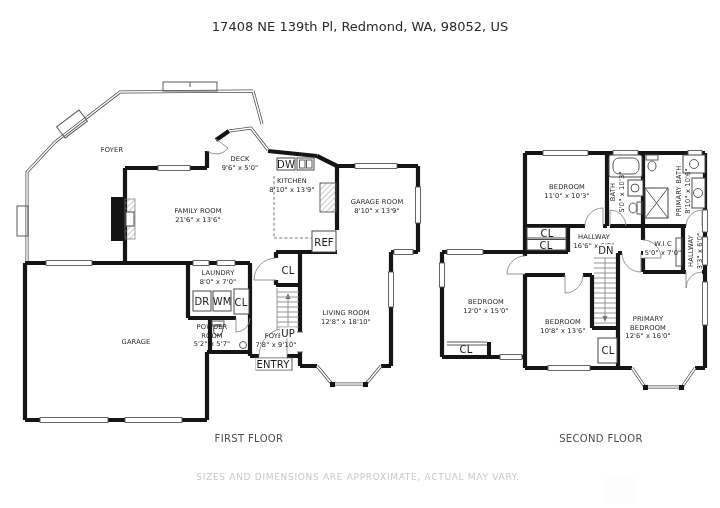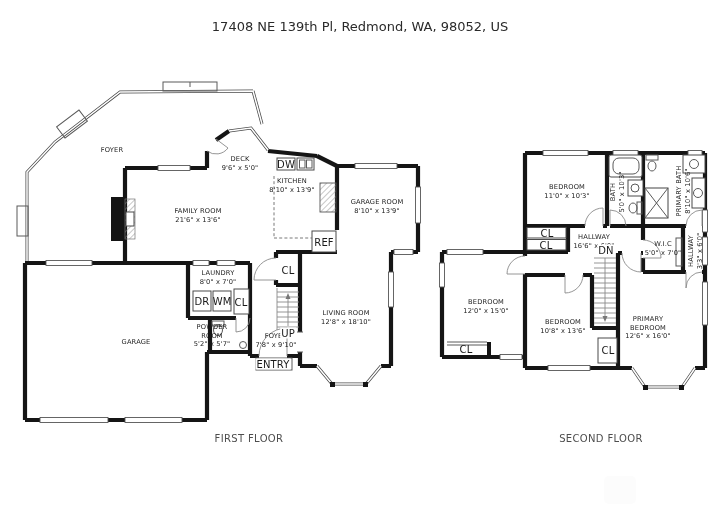--- a/index.html
+++ b/index.html
@@ -329,14 +329,15 @@
     </div>
 
   <div class="fx bg" style="left:606px;top:250px">DN</div>
   <div class="fx" style="left:547px;top:233px">CL</div>
   <div class="fx" style="left:546px;top:245px">CL</div>
   <div class="fx" style="left:466px;top:349px">CL</div>
   <div class="fx" style="left:608px;top:350px">CL</div>
 
   <div class="floor-lab" style="left:249px;top:438px">FIRST FLOOR</div>
   <div class="floor-lab" style="left:601px;top:438px">SECOND FLOOR</div>
+  <div class="disclaimer">SIZES AND DIMENSIONS ARE APPROXIMATE, ACTUAL MAY VARY.</div>
   <div class="watermark"></div>
 </div>
 
 </body></html>

